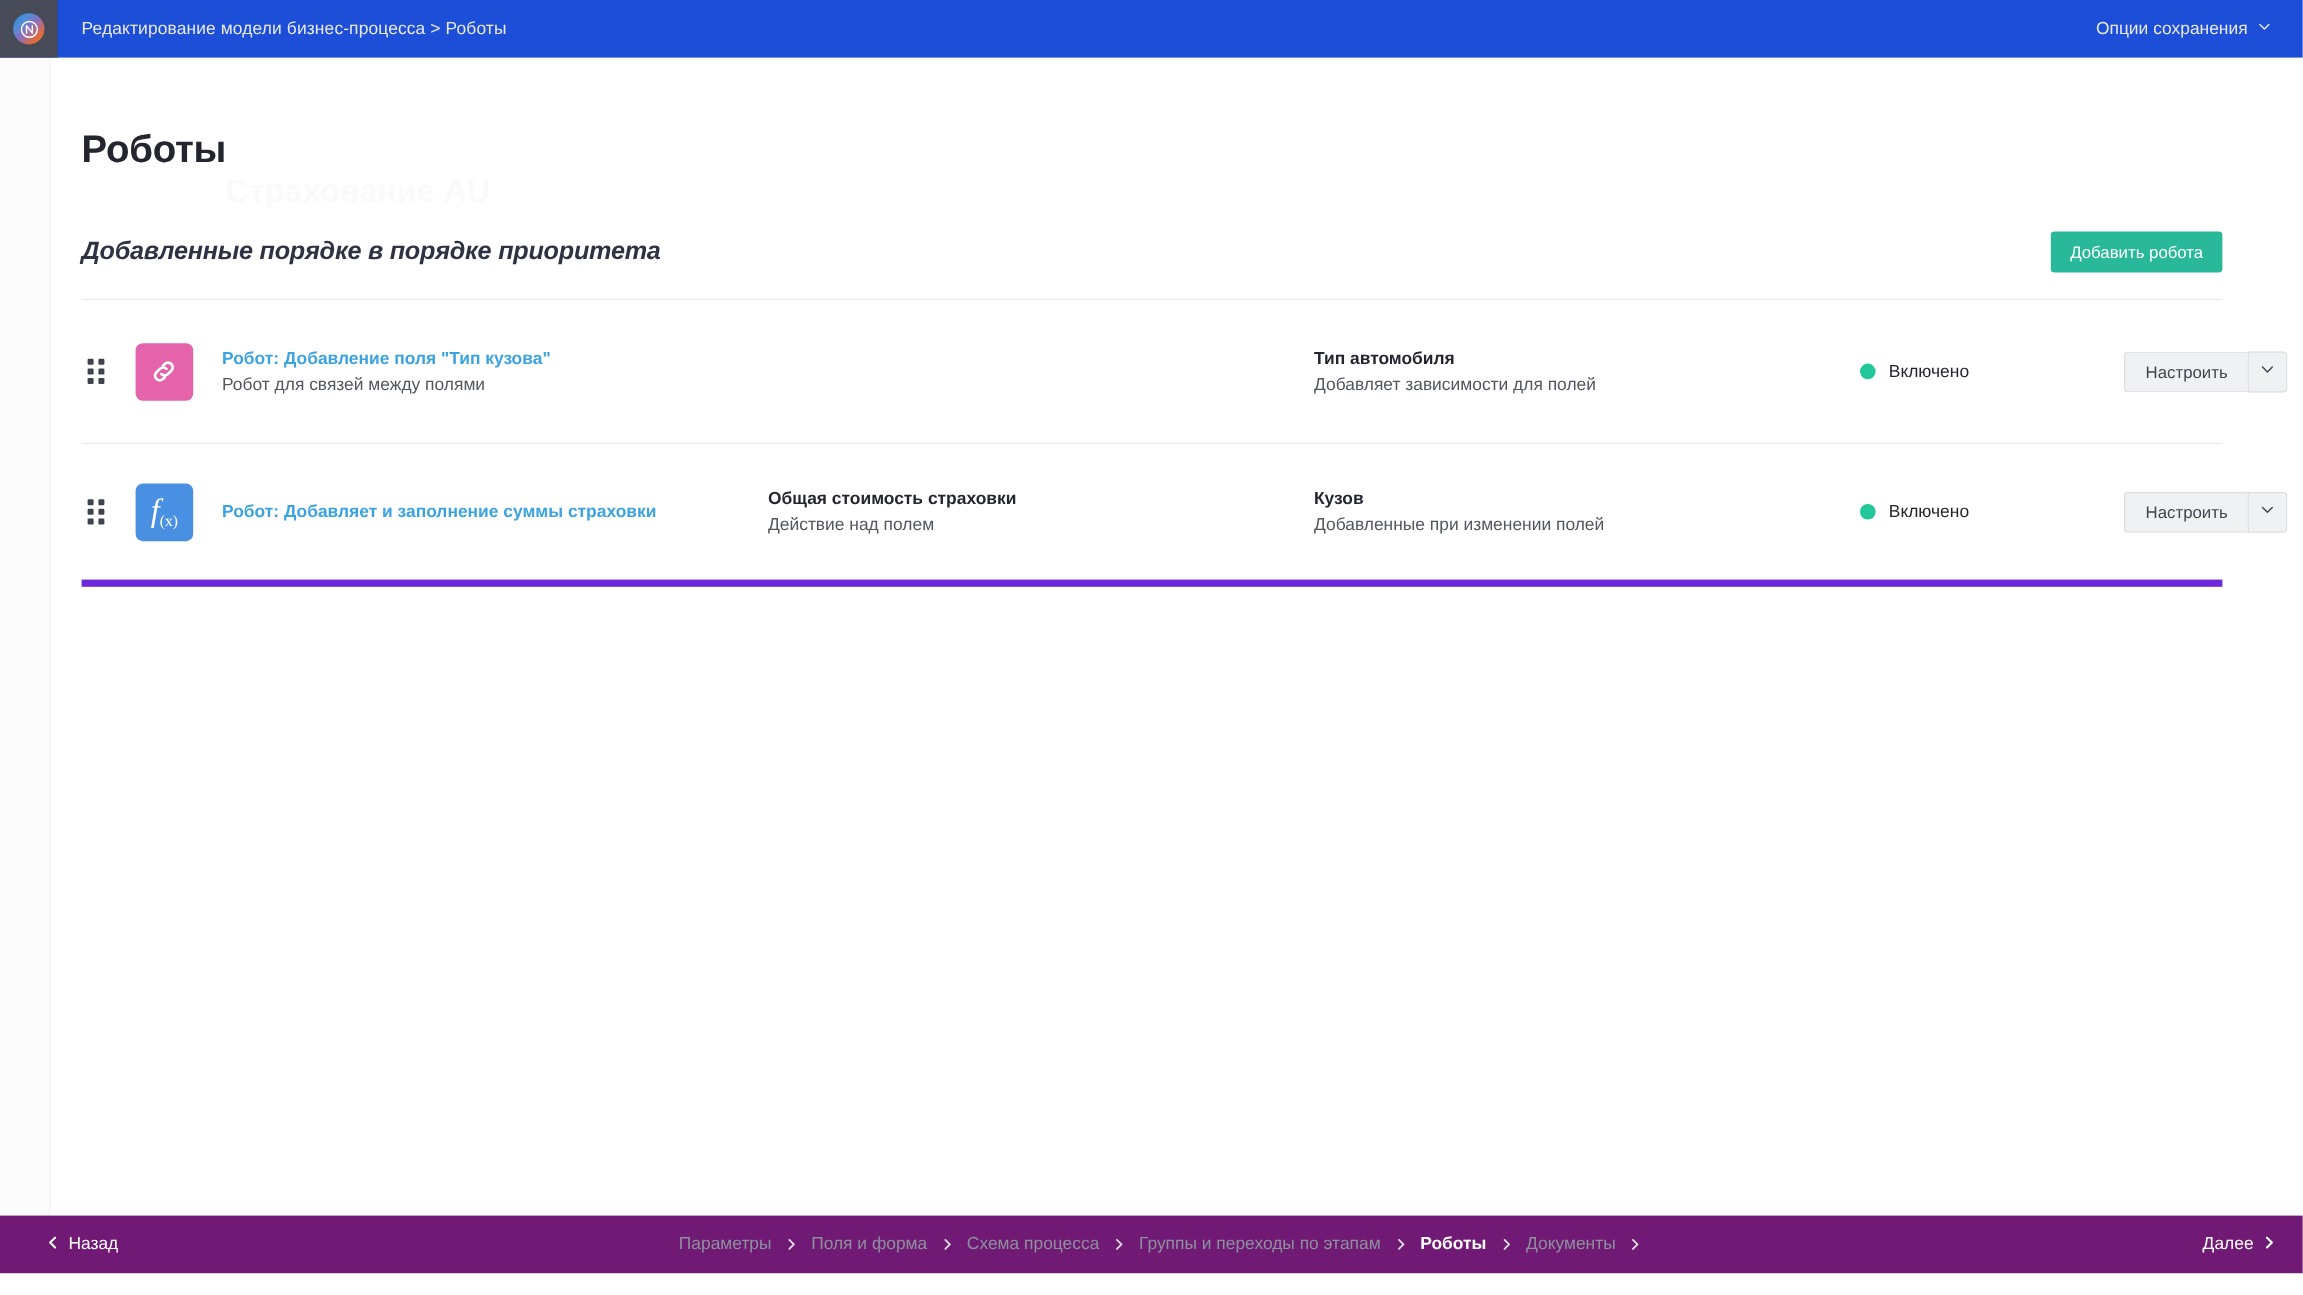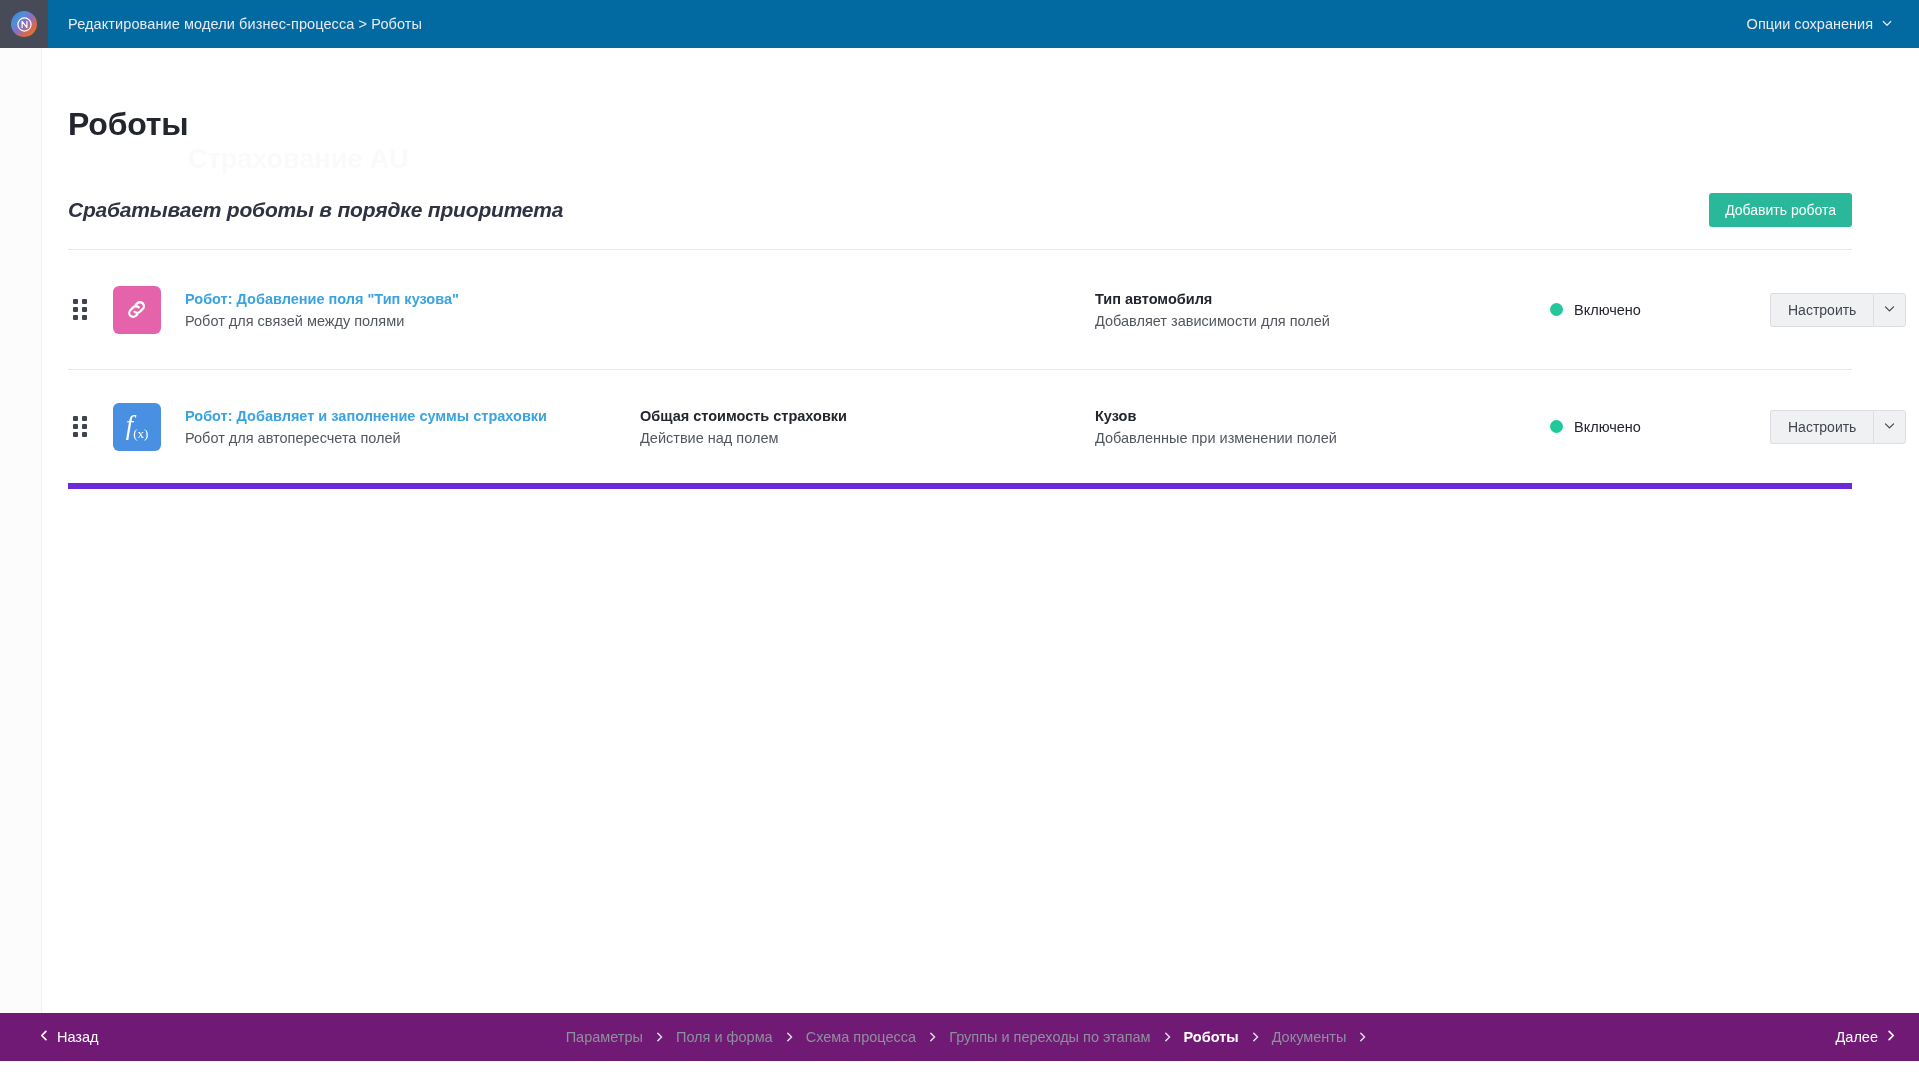--- a/index.html
+++ b/index.html
@@ -14,21 +14,21 @@
   .app {
     position: relative;
     width: 1919px; height: 1079px;
     background: #ffffff;
   }
 
   
   .topbar {
     position: absolute; top: 0; left: 0;
     width: 1919px; height: 48px;
-    background: #0369a1;
+    background: #1d4ed8;
     display: flex; align-items: center;
     z-index: 20;
   }
   .topbar-logo-cell {
     width: 48px; height: 48px;
     background: #474b58;
     display: flex; align-items: center; justify-content: center;
     flex: 0 0 48px;
   }
   .logo-circle {
@@ -313,21 +313,21 @@
   <div class="left-rail"></div>
 
   <div class="content">
     <div class="watermark">Страхование AU</div>
 
     <div class="inner">
 
       <h1 class="page-title">Роботы</h1>
 
       <div class="section-head">
-        <div class="section-title">Срабатывает роботы в порядке приоритета</div>
+        <div class="section-title">Добавленные порядке в порядке приоритета</div>
         <button class="btn-add">Добавить робота</button>
       </div>
 
       <div class="robot-list">
 
         <div class="robot-row">
           <div class="drag-handle">
             <i></i>
               <i></i>
               <i></i>
@@ -378,21 +378,20 @@
               <i></i>
               <i></i>
               <i></i>
               <i></i>
           </div>
           <div class="robot-icon blue">
             <span class="fx-glyph">f<sub>(x)</sub></span>
           </div>
           <div class="col col-name">
             <a class="robot-link">Робот: Добавляет и заполнение суммы страховки</a>
-            <div class="robot-sub">Робот для автопересчета полей</div>
           </div>
           <div class="col col-mid">
             <div class="cell-title">Общая стоимость страховки</div>
             <div class="cell-sub">Действие над полем</div>
           </div>
           <div class="col col-trig">
             <div class="cell-title">Кузов</div>
             <div class="cell-sub">Добавленные при изменении полей</div>
           </div>
           <div class="col-status">

